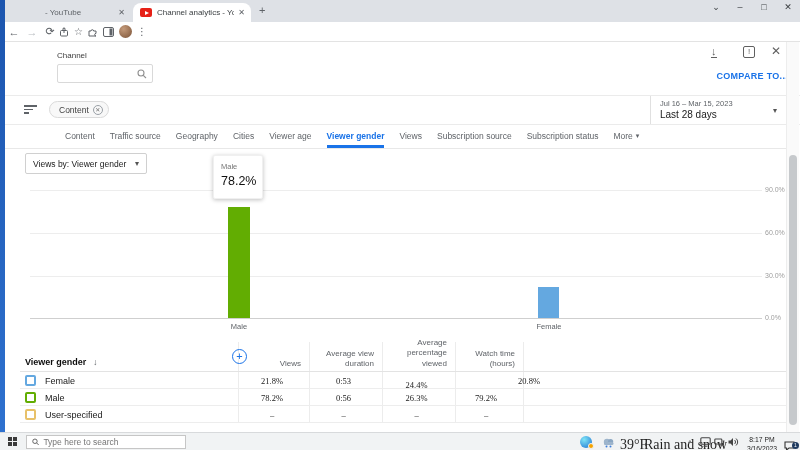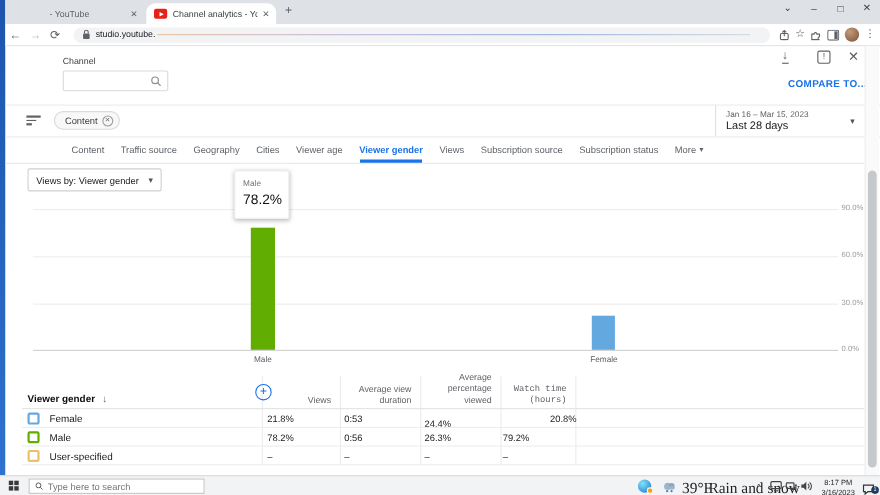--- a/index.html
+++ b/index.html
@@ -49,21 +49,21 @@
 
   .bar { position:absolute; bottom:114px; }
   .xlab { position:absolute; top:322px; width:60px; text-align:center; font-size:7.5px; color:#5f6368; }
   .ytick { position:absolute; left:760px; font-size:7px; color:#9e9e9e; }
 
   .tooltip { left:208px; top:155px; width:50px; height:44px; background:#fff; border:1px solid #f0f0f0; border-radius:2px; box-shadow:0 1px 4px rgba(0,0,0,.25); padding:6px 0 0 7px; }
   .tooltip .tl { font-size:7.5px; color:#757575; }
   .tooltip .tv { font-size:12.5px; color:#111; margin-top:3px; }
 
   .colhead { position:absolute; font-size:8px; color:#5f6368; text-align:right; white-space:pre-line; line-height:1.3; }
-  .cell { position:absolute; font-size:8.5px; color:#202020; text-align:left; }
+  .cell { position:absolute; font-size:8.5px; color:#202020; text-align:center;font-family:Liberation Serif, serif; }
   .rowlab { position:absolute; font-size:9px; color:#202020; }
   .cbx { position:absolute; width:11px; height:11px; border:2px solid; border-radius:2px; background:#fff; }
   .plus-circle { left:227px; top:349px; width:15px; height:15px; border:1.5px solid #1a73e8; border-radius:50%; color:#1a73e8; font-size:11px; line-height:12px; text-align:center; }
 
   .scroll-track { left:781px; top:42px; width:13px; height:390px; background:#fafafa; border-left:1px solid #ededed; }
   .scroll-thumb { left:784px; top:155px; width:8px; height:270px; background:#c6c9cc; border-radius:4px; }
 
   
   .taskbar { left:0; top:432px; width:800px; height:18px; background:#f1f3f4; border-top:1px solid #d8dadc; }
   .win-logo { display:grid; grid-template-columns:4px 4px; grid-template-rows:4px 4px; gap:1px; }
@@ -101,28 +101,20 @@
         <span>–</span>
         <span>□</span>
         <span>✕</span>
       </div>
     </div>
 
     <div class="abs toolbar">
       <span class="navic">←</span>
       <span class="navic dim">→</span>
       <span class="navic">⟳</span>
-      <div class="omnibox">
-        <svg width="7" height="9" viewBox="0 0 7 9">
-            <rect x="0.5" y="3.5" width="6" height="5" rx="1" fill="#5f6368"></rect>
-            <path d="M1.8 3.5 V2.2 a1.7 1.7 0 0 1 3.4 0 V3.5" fill="none" stroke="#5f6368" stroke-width="1"></path>
-          </svg>
-        <span class="omni-url">studio.youtube.</span>
-        <span class="omni-line"></span>
-      </div>
       <div class="tbicons">
         <svg width="10" height="10" viewBox="0 0 10 10">
             <rect x="1.5" y="3.5" width="7" height="5.5" rx="1" fill="none" stroke="#5f6368"></rect>
             <path d="M5 6 V0.8 M3.2 2.4 L5 0.8 L6.8 2.4" fill="none" stroke="#5f6368"></path>
           </svg>
         <span class="g">☆</span>
         <svg width="10" height="10" viewBox="0 0 10 10">
             <path d="M1 4 h2 a1.3 1.3 0 1 1 2.6 0 H8 v2.4 a1.3 1.3 0 1 0 0 2.6 V9 H1 Z" fill="none" stroke="#5f6368"></path>
           </svg>
         <svg width="11" height="10" viewBox="0 0 11 10">
@@ -152,21 +144,21 @@
     <div class="abs filter-icon" style="left:19px;top:105px;width:13px;">
       <span style="width:13px;"></span>
         <span style="width:9px;"></span>
         <span style="width:5px;"></span>
     </div>
     <div class="abs chip" style="left:44px;top:101px;">
       <span>Content</span>
       <span class="chip-x">✕</span>
     </div>
     <div class="abs" style="left:645px;top:96px;width:143px;height:28px;border-left:1px solid #e0e0e0;padding:3px 0 0 9px;">
-      <div style="font-size:7.5px;color:#5f6368;">Jan 16 – Mar 15, 2023</div>
+      <div style="font-size:7.5px;color:#5f6368;">Jul 16 – Mar 15, 2023</div>
       <div style="font-size:10px;color:#202020;margin-top:1px;">Last 28 days</div>
       <span class="abs" style="left:122px;top:10px;font-size:8px;color:#555;">▾</span>
     </div>
     <div class="abs hline" style="top:124px;"></div>
 
     <div class="abs ptabs">
       <div class="ptab">Content</div>
       <div class="ptab">Traffic source</div>
       <div class="ptab">Geography</div>
       <div class="ptab">Cities</div>
@@ -217,21 +209,21 @@
       <span style="font-weight:normal;color:#5f6368;margin-left:4px;">↓</span>
     </div>
     <div class="abs plus-circle">+</div>
 
     <div class="colhead" style="left:238px;top:359px;width:58px;">Views</div>
     <div class="colhead" style="left:308px;top:349px;width:61px;">Average view
 duration</div>
     <div class="colhead" style="left:381px;top:338px;width:61px;">Average
 percentage
 viewed</div>
-    <div class="colhead" style="left:452px;top:349px;width:58px;font-family:Liberation Mono, monospace;">Watch time
+    <div class="colhead" style="left:452px;top:349px;width:58px;">Watch time
 (hours)</div>
 
     <div class="abs" style="left:15px;top:371px;width:770px;height:1px;background:#e3e3e3;"></div>
 
     <div>
       <span class="cbx" style="left: 20px; top: 375px; border-color: rgb(100, 168, 224);"></span>
       <span class="rowlab" style="left:40px;top:376px;">Female</span>
       <span class="cell" style="left:238px;top:376px;width:58px;">21.8%</span>
       <span class="cell" style="left:308px;top:376px;width:61px;">0:53</span>
       <span class="cell" style="left:381px;top:380px;width:61px;">24.4%</span>

